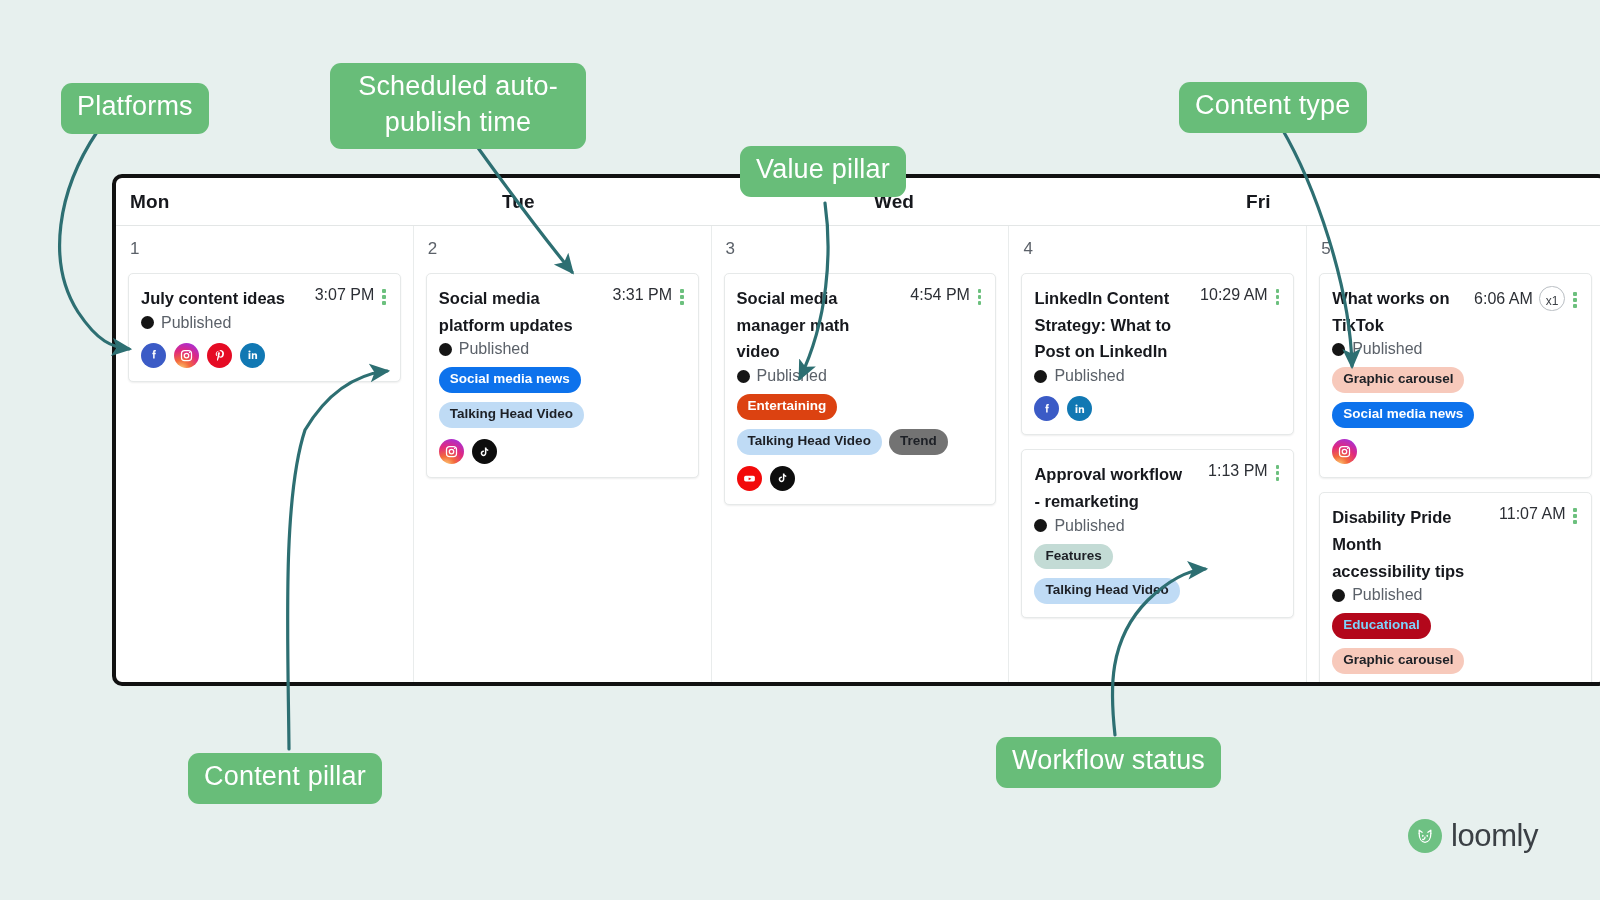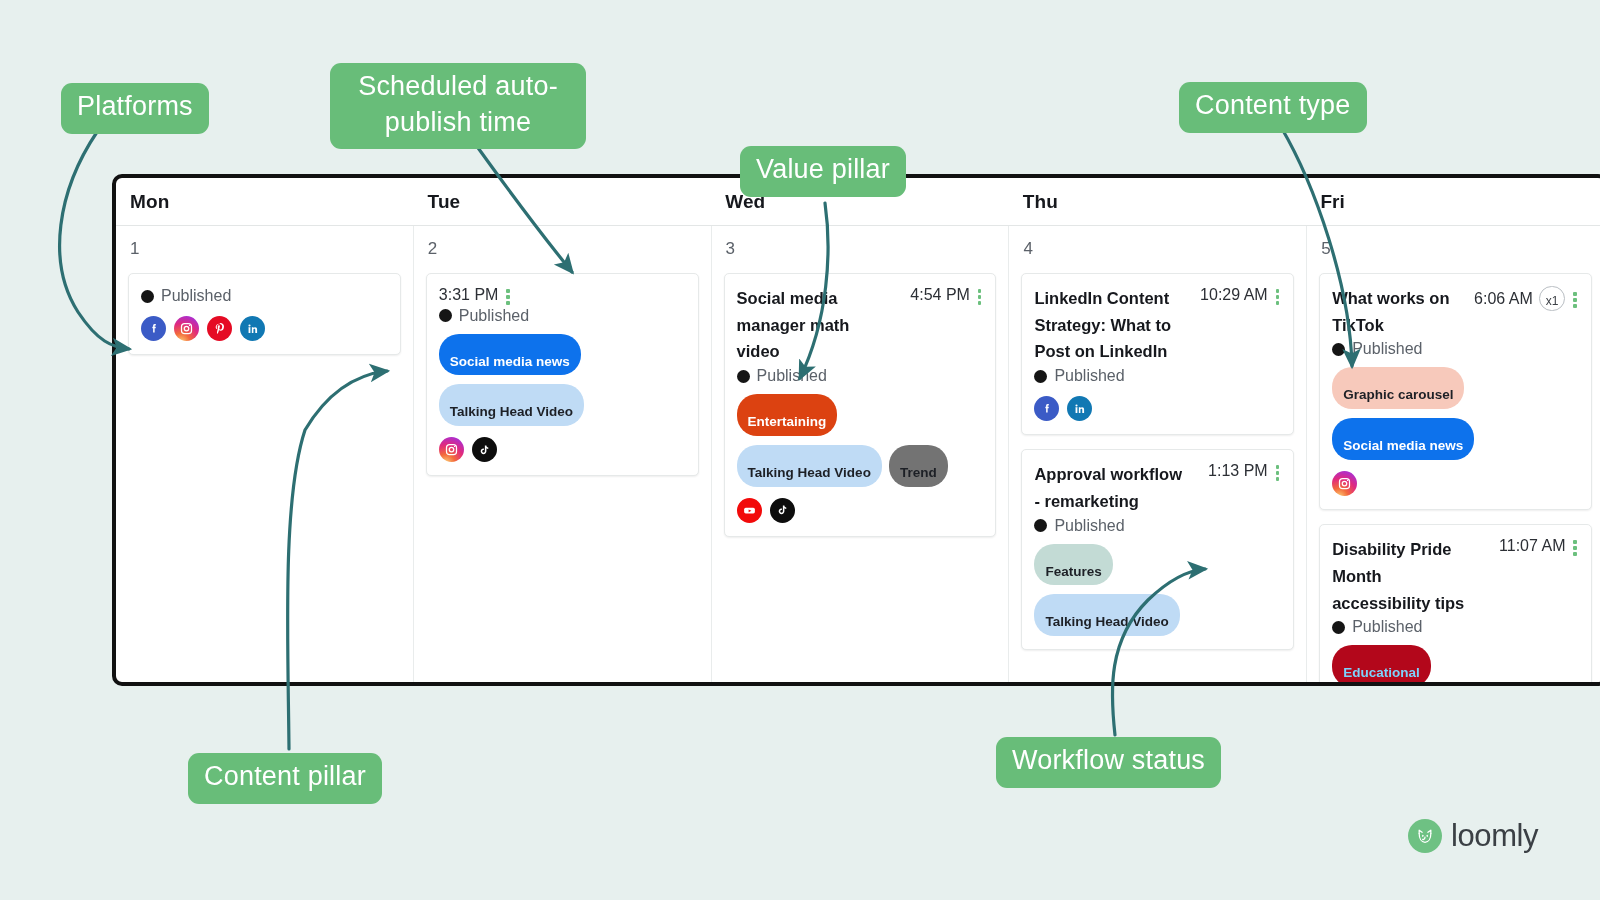--- a/index.html
+++ b/index.html
@@ -75,21 +75,21 @@
 
   .status { display: flex; align-items: center; gap: 7px; margin-top: 2px; }
   .status .dot { width: 13px; height: 13px; border-radius: 50%; background: #151515; flex: 0 0 auto; }
   .status .lbl { font-size: 16px; color: #5b6169; }
 
   .tagrow { display: flex; flex-wrap: wrap; gap: 7px; margin-top: 9px; }
   .tag {
     display: inline-block;
     font-size: 13.5px; font-weight: bold;
     border-radius: 20px;
-    padding: 20px 11px 5px 11px;
+    padding: 4px 11px 5px 11px;
     line-height: 1.25;
     white-space: nowrap;
   }
 
   .iconrow { display: flex; gap: 8px; margin-top: 11px; align-items: center; }
   .sicon {
     width: 25px; height: 25px; border-radius: 50%;
     display: flex; align-items: center; justify-content: center;
     color: #fff; font-size: 13px; font-weight: bold;
     flex: 0 0 auto;
@@ -127,27 +127,37 @@
 </head>
 <body>
 
 <div id="stage">
 
   <div class="calendar">
     <div class="cal-head" id="dow-row">
         <div class="dow">Mon</div>
         <div class="dow">Tue</div>
         <div class="dow">Wed</div>
-        <div class="dow">Thu</div>
         <div class="dow">Fri</div>
       </div>
     <div class="cal-body" id="cal-body">
         <div class="daycol">
           <div class="daynum">1</div>
           <div class="card">
+            <div class="card-top">
+              <div class="card-title">July content ideas</div>
+              <div class="card-meta">
+                <span class="card-time">3:07 PM</span>
+                <span class="kebab">
+                  <i></i>
+                  <i></i>
+                  <i></i>
+                </span>
+              </div>
+            </div>
             <div class="status">
               <span class="dot"></span>
               <span class="lbl">Published</span>
             </div>
             <div class="iconrow">
               <span class="sicon s-fb">
                 <svg width="14" height="14" viewBox="0 0 24 24" fill="#fff">
                   <path d="M15.1 8.2h-2.0V6.9c0-.6.4-.8.7-.8h1.3V3.6l-1.9 0c-2.2 0-2.7 1.6-2.7 2.7v1.9H9.2v2.6h1.3V18h2.6v-7.2h1.8l.2-2.6z"></path>
                 </svg>
               </span>
@@ -170,20 +180,21 @@
                   <path d="M10 9.1h2.9v1.3c.5-.9 1.5-1.5 2.8-1.5 2.2 0 3.3 1.4 3.3 3.9v5.9h-3.1v-5.3c0-1.3-.5-2-1.6-2-1 0-1.6.7-1.6 2v5.3H10V9.1z"></path>
                 </svg>
               </span>
             </div>
           </div>
         </div>
         <div class="daycol">
           <div class="daynum">2</div>
           <div class="card">
             <div class="card-top">
+              <div class="card-title">Social media platform updates</div>
               <div class="card-meta">
                 <span class="card-time">3:31 PM</span>
                 <span class="kebab">
                   <i></i>
                   <i></i>
                   <i></i>
                 </span>
               </div>
             </div>
             <div class="status">

